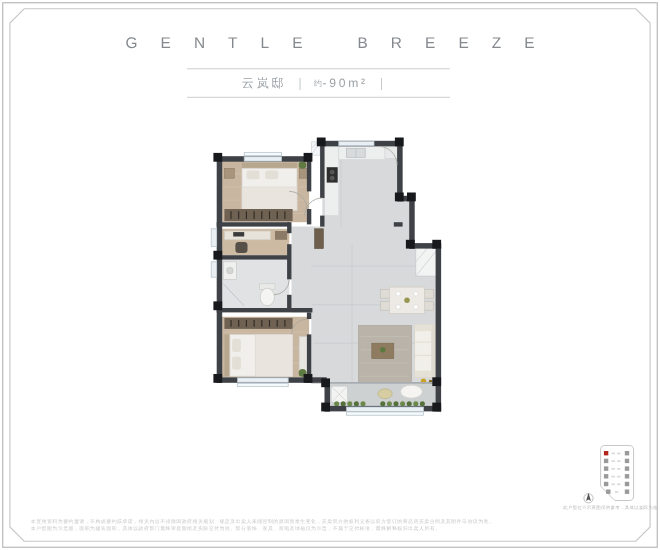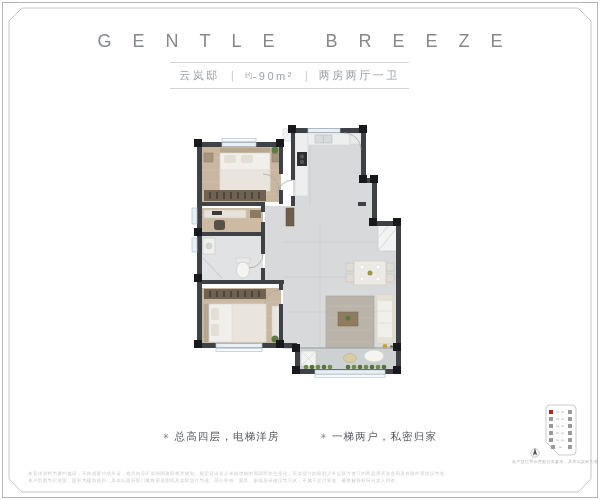--- a/index.html
+++ b/index.html
@@ -1,21 +1,21 @@
 <!DOCTYPE html>
 <html><head>
 <meta charset="utf-8">
 <style>
   html,body{margin:0;padding:0;background:#e8e8e8;}
   .canvas{position:relative;width:600px;height:500px;background:#ffffff;overflow:hidden;
           font-family:"Liberation Sans","DejaVu Sans",sans-serif;}
   .outer-border{position:absolute;inset:2px;border:1px solid #b3b3b3;pointer-events:none;}
   .frame-svg{position:absolute;left:0;top:0;}
   .header-title{position:absolute;left:0;top:31px;width:100%;text-align:center;
-                font-size:18px;font-weight:400;color:#85898e;
+                font-size:14px;font-weight:400;color:#85898e;
                 letter-spacing:21px;word-spacing:4px;text-indent:21px;}
   .subtitle-bar{position:absolute;left:170px;top:62px;width:239px;height:25px;
                 border-top:1px solid #d3d3d3;border-bottom:1px solid #d3d3d3;
                 display:flex;align-items:center;justify-content:center;
                 font-size:11px;color:#9ba1a6;letter-spacing:2.5px;}
   .subtitle-bar .sep{margin:0 7px;color:#b5babe;letter-spacing:0;}
   .subtitle-bar .area-prefix{font-size:7.5px;color:#a8adb2;letter-spacing:0.5px;}
   .plan-wrap{position:absolute;left:180px;top:112px;width:250px;height:290px;}
   .features{position:absolute;left:0;top:427px;width:100%;text-align:center;color:#53585d;}
   .features .row{line-height:15px;margin-bottom:5px;white-space:nowrap;}
@@ -41,21 +41,20 @@
   </svg>
 
   <div class="header-title">GENTLE BREEZE</div>
 
   <div class="subtitle-bar">
     <span>云岚邸</span>
     <span class="sep">｜</span>
     <span class="area-prefix">约</span>
     <span>-90m²</span>
     <span class="sep">｜</span>
-    <span>两房两厅一卫</span>
   </div>
 
   <div class="plan-wrap">
   <svg width="250" height="290" viewBox="0 0 250 290">
 
     <g>
       <polygon points="113,19 186,19 186,68 196,68 196,111 221,111 221,237 103,237 103,172 85,172 85,94 113,94" fill="#d7d9da"></polygon>
       <rect x="118" y="237" width="100" height="24" fill="#cdd1d1"></rect>
       <rect x="21" y="34" width="80" height="56" fill="#c9b6a0"></rect>
       <rect x="21" y="96" width="62" height="24" fill="#cdbaa3"></rect>
@@ -268,24 +267,20 @@
       <path d="M83,62 A16 16 0 0 1 99,78"></path>
       <path d="M85,192 A14 14 0 0 1 99,178"></path>
       <path d="M69,156 A14 14 0 0 0 83,142"></path>
       <path d="M97,84 A16 16 0 0 1 113,68"></path>
       <path d="M164,21 A17 17 0 0 1 181,38"></path>
     </g>
   </svg>
   </div>
 
   <div class="features">
-    <div class="row row-1">
-      <span class="feature-item"><span class="blt">✳</span><span>总高四层，电梯洋房</span></span>
-      <span class="feature-item"><span class="blt">✳</span><span>一梯两户，私密归家</span></span>
-    </div>
   </div>
 
   <svg class="loc-svg" width="62" height="56" viewBox="0 0 62 56">
     <path d="M27,2 H49 Q53,2 53,6 V48 Q53,52 49,52 H36 L23,39 V6 Q23,2 27,2 Z" fill="#ffffff" stroke="#bfbfbf" stroke-width="0.8"></path>
     <g>
       <rect x="26" y="7" width="4" height="4" fill="#b3261e"></rect>
       <rect x="45" y="7" width="4" height="4" fill="#9a9a9a"></rect>
       <rect x="26" y="14" width="4" height="4" fill="#9a9a9a"></rect>
         <rect x="45" y="14" width="4" height="4" fill="#9a9a9a"></rect>
       <rect x="26" y="21" width="4" height="4" fill="#9a9a9a"></rect>

